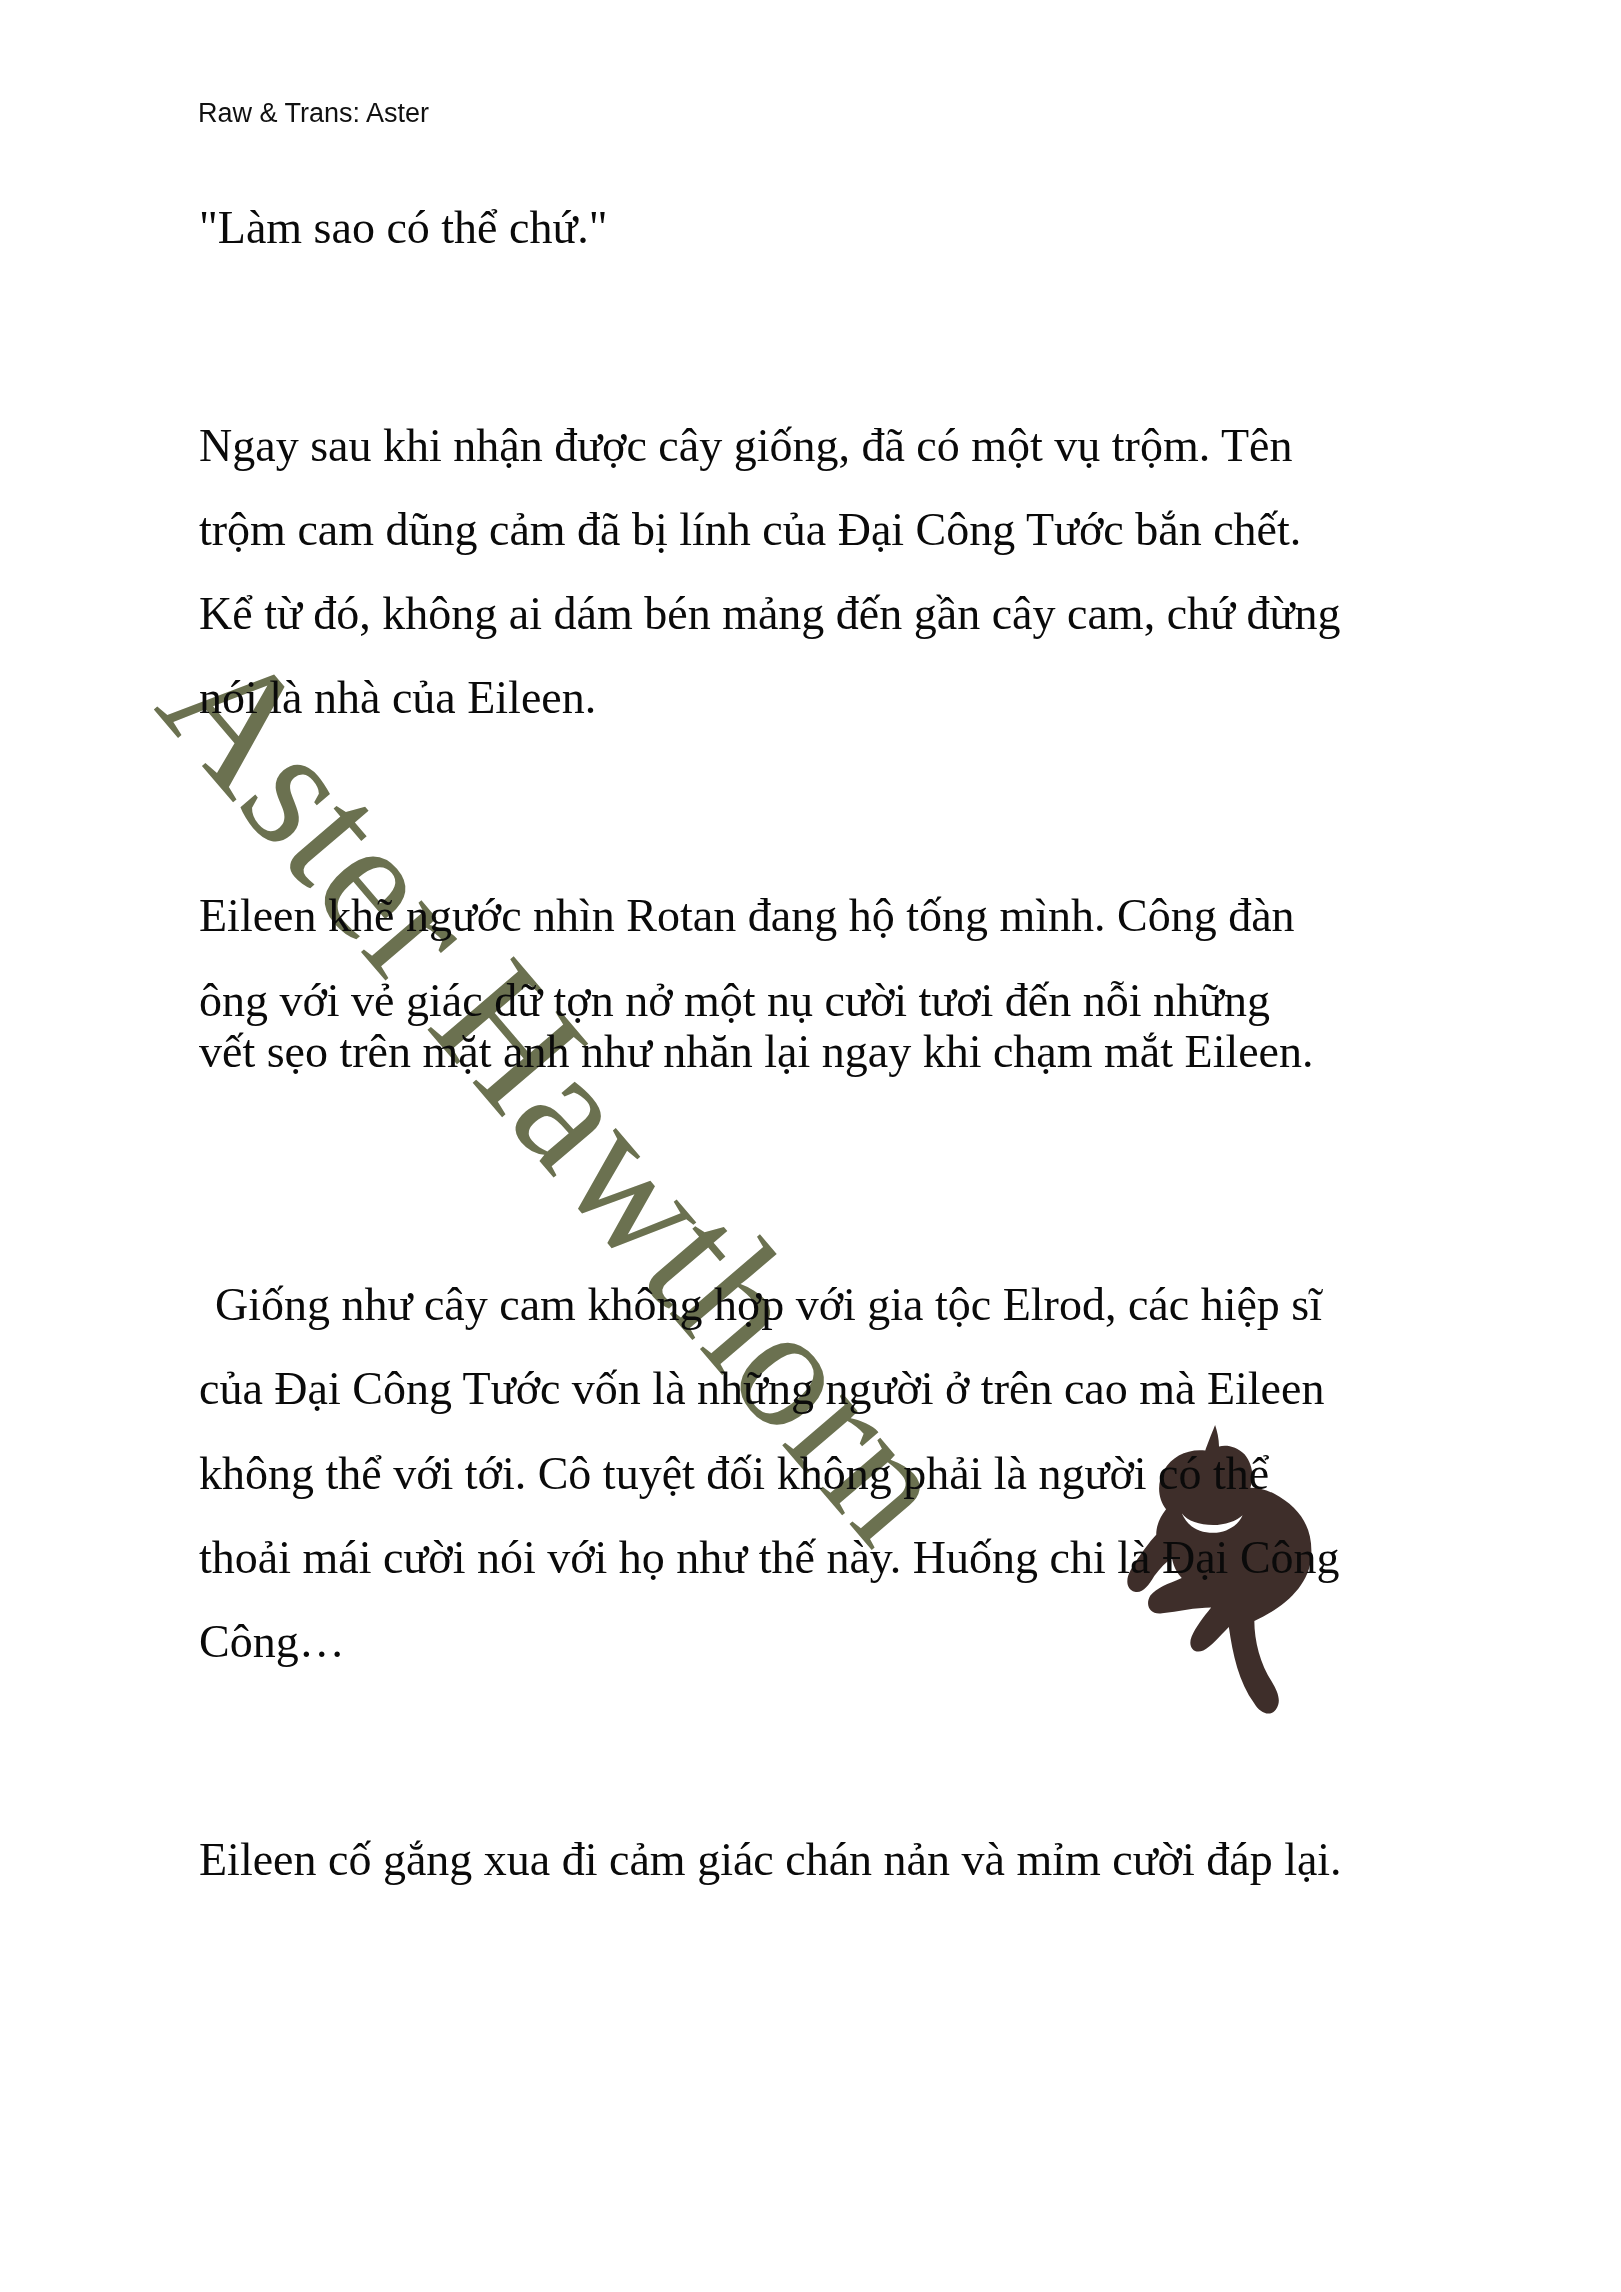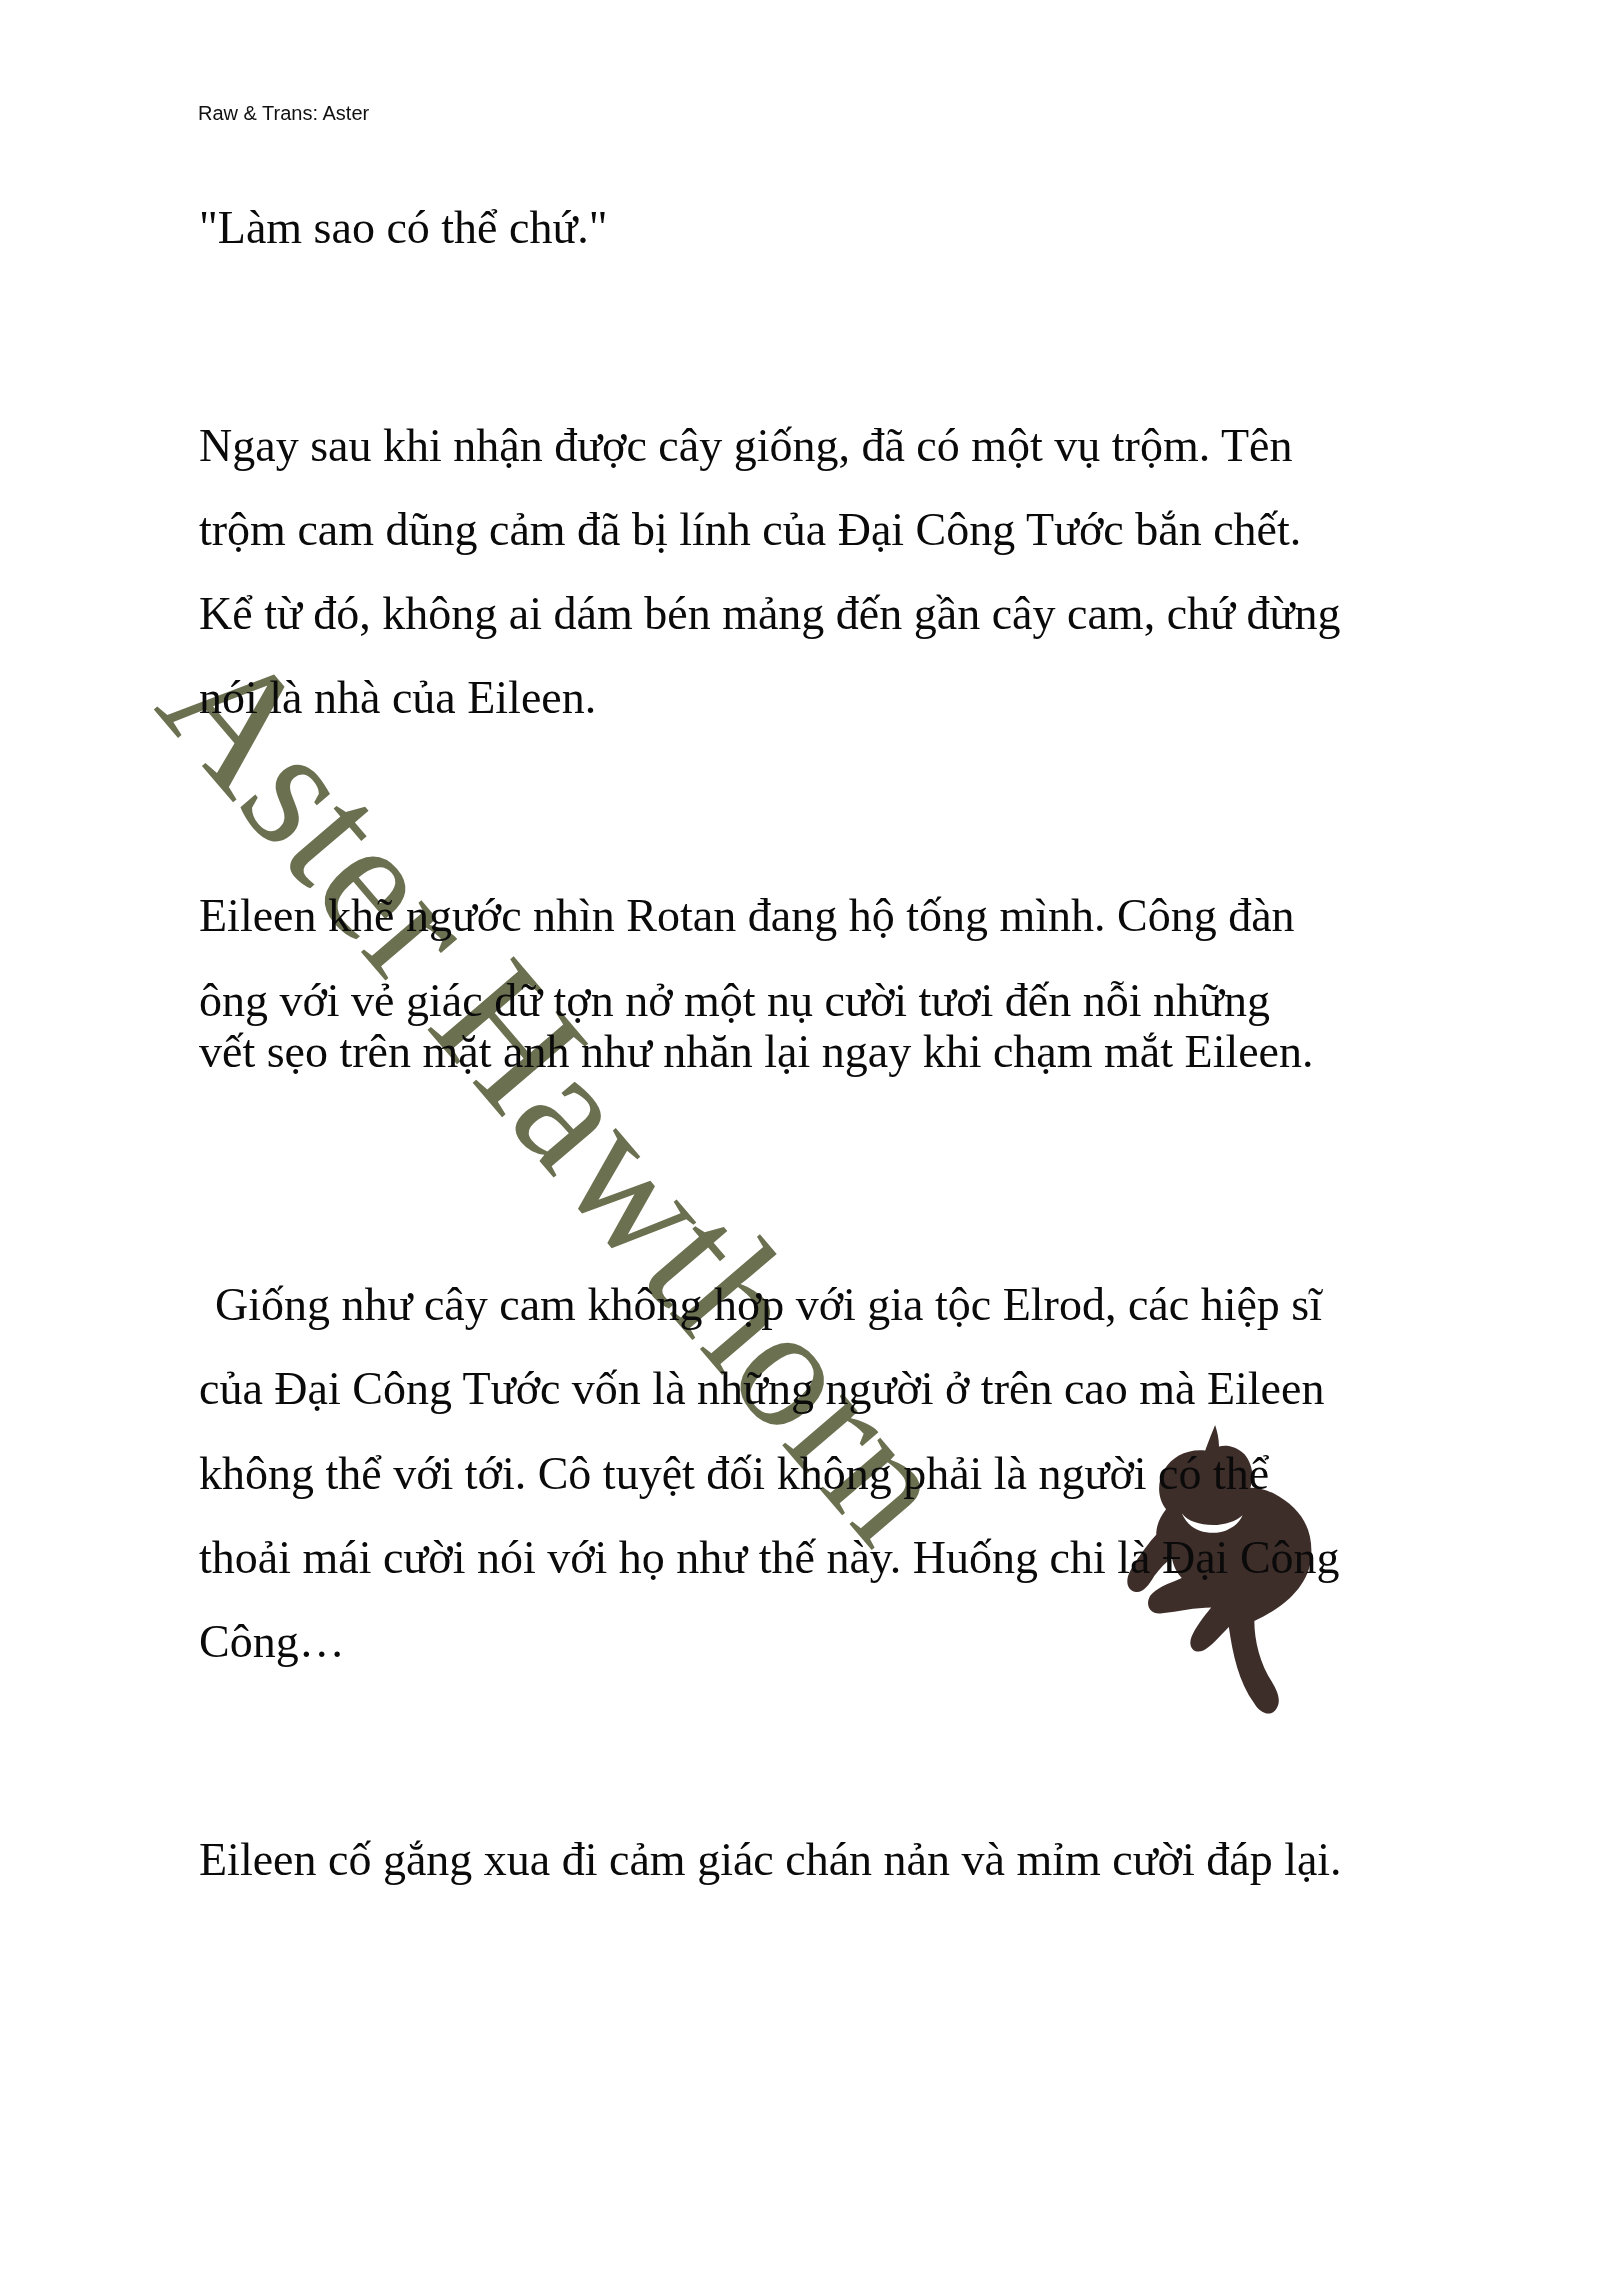--- a/index.html
+++ b/index.html
@@ -1,20 +1,20 @@
 <!DOCTYPE html>
 <html><head>
 <meta charset="utf-8">
 <style>
   html, body { margin: 0; padding: 0; background: #ffffff; }
   body { width: 1621px; height: 2293px; position: relative; overflow: hidden; }
   .page { position: absolute; left: 0; top: 0; width: 1621px; height: 2293px; background: #ffffff; }
   .header {
     position: absolute; left: 198px; top: 98px;
-    font-family: "Liberation Sans", sans-serif; font-size: 20px; line-height: 31px;
+    font-family: "Liberation Sans", sans-serif; font-size: 27px; line-height: 31px;
     color: #111111; white-space: nowrap;
   }
   .line {
     position: absolute; left: 199px;
     font-family: "Liberation Serif", serif; font-size: 46px; line-height: 53px;
     color: #0a0a0a; white-space: nowrap; z-index: 3;
   }
   .watermark {
     position: absolute; left: 263px; top: 614px;
     font-family: "Liberation Serif", serif; font-size: 173px; line-height: 173px;

